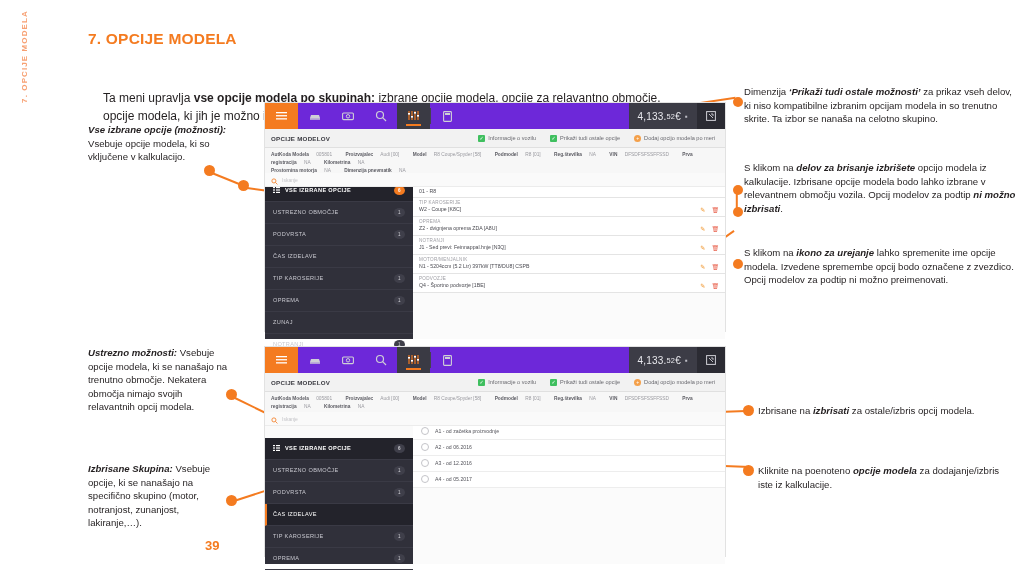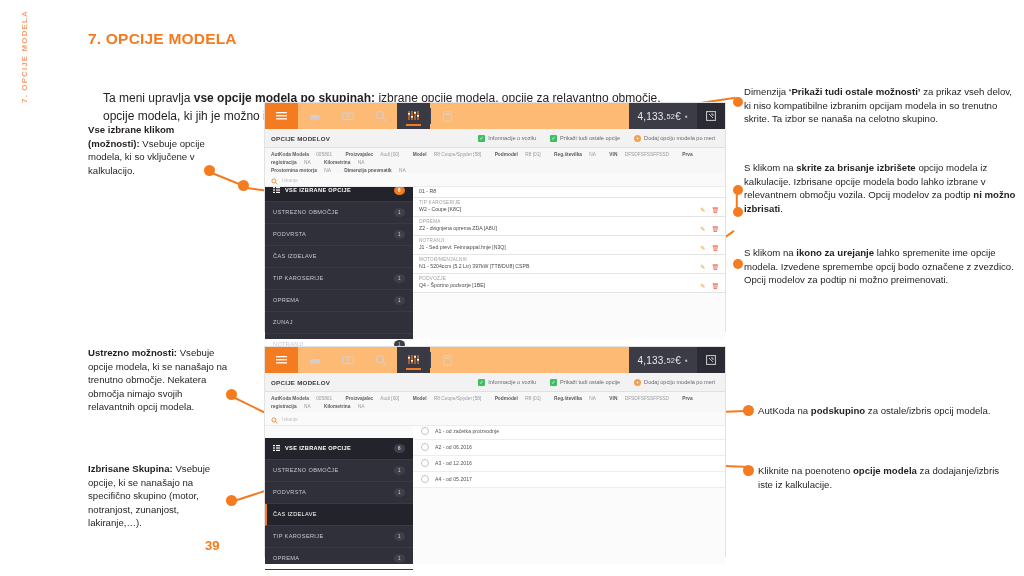--- a/index.html
+++ b/index.html
@@ -25,27 +25,27 @@
     font-size:15.5px;color:#f47b20;font-weight:bold;letter-spacing:.2px;
   }
   .intro{
     position:absolute;left:103px;top:60px;width:560px;
     font-size:12px;line-height:1.5;color:#231f20;margin-top:29px;
   }
   .intro b{font-weight:bold;}
 
   
   .ann{position:absolute;font-size:9.6px;line-height:1.42;color:#231f20;}
-  .ann b{font-weight:bold;}
+  .ann b{font-weight:bold;font-style:italic;}
   .dot{position:absolute;border-radius:50%;background:#f47b20;}
   .lead{position:absolute;background:#f47b20;height:1.6px;transform-origin:0 50%;}
 
   
   .app{position:absolute;background:#ffffff;box-shadow:0 0 0 1px #e2e2e2;}
-  .app .topbar{height:26px;background:#fdba74;display:flex;align-items:stretch;position:relative;}
+  .app .topbar{height:26px;background:#6d28d9;display:flex;align-items:stretch;position:relative;}
   .app .tb-btn{width:33px;display:flex;align-items:center;justify-content:center;color:#cfcfd6;position:relative;}
   .app .tb-btn.menu{background:#f47b20;}
   .app .tb-btn.active{background:#3a3a44;}
   .app .tb-btn.active:after{content:"";position:absolute;left:9px;right:9px;bottom:3px;height:2px;background:#f47b20;}
   .app .tb-sep{width:1px;background:#43434d;margin:5px 0;}
   .app .tb-spacer{flex:1;}
   .app .price{
     display:flex;align-items:center;padding:0 9px;color:#e9e9ee;font-size:10px;
     background:#3c3c46;letter-spacing:.2px;
   }
@@ -126,37 +126,37 @@
 
 <div class="page-num">39</div>
 
 <h1 class="sec-title">7. OPCIJE MODELA</h1>
 
 <div class="intro">
   <span>Ta meni upravlja </span><b>vse opcije modela po skupinah:</b><span> izbrane opcije modela, opcije za relavantno območje, opcije modela, ki jih je možno izbrati, opcije modela za lakiranje in predefinirane opcije modela.</span>
 </div>
 
 <div class="ann" style="left:88px;top:123px;width:140px;">
-  <b>Vse izbrane klikom (možnosti):</b><span> Vsebuje opcije modela, ki so vključene v kalkulacijo.</span>
+  <b>Vse izbrane opcije (možnosti):</b><span> Vsebuje opcije modela, ki so vključene v kalkulacijo.</span>
 </div>
 <div class="dot" style="left:204px;top:165px;width:11px;height:11px;"></div>
 <div class="lead" style="left:212px;top:172px;width:36px;transform:rotate(22deg);"></div>
 <div class="dot" style="left:238px;top:180px;width:11px;height:11px;"></div>
 <div class="lead" style="left:247px;top:187px;width:33px;transform:rotate(8deg);"></div>
 <div class="dot" style="left:269px;top:186px;width:11px;height:11px;"></div>
 
 <div class="ann" style="left:744px;top:85px;width:272px;">
   <span>Dimenzija </span><b>‘Prikaži tudi ostale možnosti’</b><span> za prikaz vseh delov, ki niso kompatibilne izbranim opcijam modela in so trenutno skrite. Ta izbor se nanaša na celotno skupino.</span>
 </div>
 <div class="dot" style="left:733px;top:97px;width:10px;height:10px;"></div>
 <div class="lead" style="left:506px;top:131px;width:232px;transform:rotate(-8.5deg);"></div>
 <div class="dot" style="left:500px;top:126px;width:11px;height:11px;"></div>
 
 <div class="ann" style="left:744px;top:161px;width:274px;">
-  <span>S klikom na </span><b>skrite za brisanje izbrišete</b><span> opcijo modela iz kalkulacije. Izbrisane opcije modela bodo lahko izbrane v relevantnem območju vozila. Opcij modelov za podtip </span><b>ni možno izbrisati</b><span>.</span>
+  <span>S klikom na </span><b>delov za brisanje izbrišete</b><span> opcijo modela iz kalkulacije. Izbrisane opcije modela bodo lahko izbrane v relevantnem območju vozila. Opcij modelov za podtip </span><b>ni možno izbrisati</b><span>.</span>
 </div>
 <div class="dot" style="left:733px;top:185px;width:10px;height:10px;"></div>
 <div class="lead" style="left:737px;top:191px;width:22px;transform:rotate(90deg);"></div>
 <div class="dot" style="left:733px;top:207px;width:10px;height:10px;"></div>
 <div class="lead" style="left:711px;top:246px;width:28px;transform:rotate(-35deg);"></div>
 <div class="dot" style="left:672px;top:240px;width:12px;height:12px;"></div>
 
 <div class="ann" style="left:744px;top:246px;width:272px;">
   <span>S klikom na </span><b>ikono za urejanje</b><span> lahko spremenite ime opcije modela. Izvedene spremembe opcij bodo označene z zvezdico. Opcij modelov za podtip ni možno preimenovati.</span>
 </div>
@@ -407,21 +407,21 @@
 <div class="dot" style="left:271px;top:413px;width:11px;height:11px;"></div>
 
 <div class="ann" style="left:88px;top:462px;width:140px;">
   <b>Izbrisane Skupina:</b><span> Vsebuje opcije, ki se nanašajo na specifično skupino (motor, notranjost, zunanjost, lakiranje,…).</span>
 </div>
 <div class="dot" style="left:226px;top:495px;width:11px;height:11px;"></div>
 <div class="lead" style="left:234px;top:500px;width:44px;transform:rotate(-18deg);"></div>
 <div class="dot" style="left:270px;top:478px;width:11px;height:11px;"></div>
 
 <div class="ann" style="left:758px;top:404px;width:258px;">
-  <span>AutKoda na </span><b>podskupino</b><span> za ostale/izbris opcij modela.</span>
+  <span>Izbrisane na </span><b>izbrisati</b><span> za ostale/izbris opcij modela.</span>
 </div>
 <div class="dot" style="left:743px;top:405px;width:11px;height:11px;"></div>
 <div class="lead" style="left:718px;top:411px;width:28px;transform:rotate(-2deg);"></div>
 <div class="dot" style="left:710px;top:406px;width:11px;height:11px;"></div>
 
 <div class="ann" style="left:758px;top:464px;width:258px;">
   <span>Kliknite na poenoteno </span><b>opcije modela</b><span> za dodajanje/izbris iste iz kalkulacije.</span>
 </div>
 <div class="dot" style="left:743px;top:465px;width:11px;height:11px;"></div>
 <div class="lead" style="left:518px;top:457px;width:232px;transform:rotate(2.2deg);"></div>

